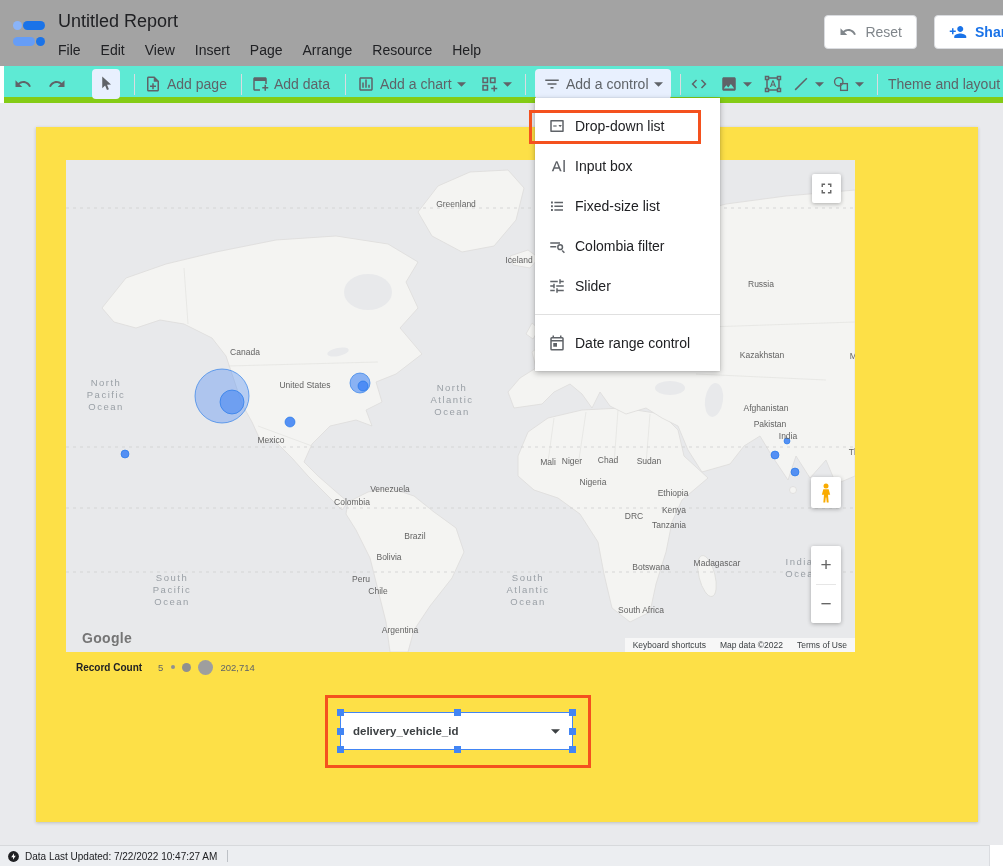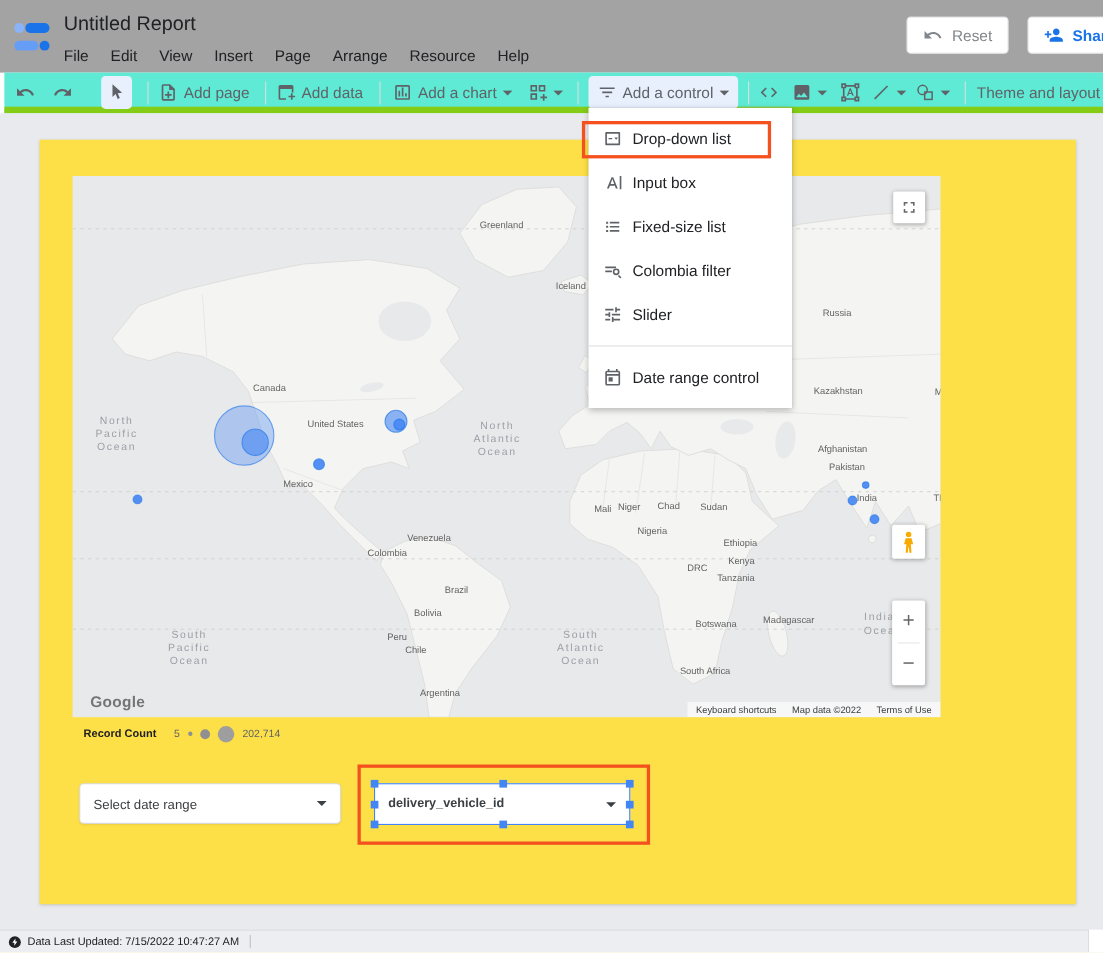--- a/index.html
+++ b/index.html
@@ -327,21 +327,21 @@
           <div class="map-label lbl-place" style="left: 608px; top: 350px;">Kenya</div>
           <div class="map-label lbl-place" style="left: 568px; top: 356px;">DRC</div>
           <div class="map-label lbl-place" style="left: 603px; top: 365px;">Tanzania</div>
           <div class="map-label lbl-place" style="left: 585px; top: 407px;">Botswana</div>
           <div class="map-label lbl-place" style="left: 637px; top: 403px; padding-left: 28px;">Madagascar</div>
           <div class="map-label lbl-place" style="left: 575px; top: 450px;">South Africa</div>
           <div class="map-label lbl-place" style="left: 695px; top: 124px;">Russia</div>
           <div class="map-label lbl-place" style="left: 696px; top: 195px;">Kazakhstan</div>
           <div class="map-label lbl-place" style="left: 700px; top: 248px;">Afghanistan</div>
           <div class="map-label lbl-place" style="left: 704px; top: 264px;">Pakistan</div>
-          <div class="map-label lbl-place" style="left: 722px; top: 292px;">India</div>
+          <div class="map-label lbl-place" style="left: 722px; top: 276px;">India</div>
           <div class="map-label lbl-place" style="left: 799px; top: 292px;">Thailand</div>
           <div class="map-label lbl-place" style="left: 801px; top: 196px;">Mongolia</div>
           <div class="map-label lbl-ocean" style="left: 40px; top: 235px;">North
 Pacific
 Ocean</div>
           <div class="map-label lbl-ocean" style="left: 386px; top: 240px;">North
 Atlantic
 Ocean</div>
           <div class="map-label lbl-ocean" style="left: 106px; top: 430px;">South
 Pacific
@@ -379,26 +379,20 @@
 
     <div class="legend">
       <span class="legend-title">Record Count</span>
       <span class="legend-min">5</span>
       <span class="dot s"></span>
       <span class="dot m"></span>
       <span class="dot l"></span>
       <span class="legend-max">202,714</span>
     </div>
 
-    <div class="date-control">
-      <span>Select date range</span>
-      <svg class="caret-dark" viewBox="0 0 10 5">
-          <path d="M0 0l5 5 5-5z"></path>
-        </svg>
-    </div>
 
     <div class="selection-highlight"></div>
 
     <div class="field-control">
       <span>delivery_vehicle_id</span>
       <svg class="caret-dark" viewBox="0 0 10 5">
           <path d="M0 0l5 5 5-5z"></path>
         </svg>
       <div class="handle h-tl"></div>
       <div class="handle h-tm"></div>
@@ -471,16 +465,16 @@
     </div>
   </div>
 
 <footer class="status-bar">
   <span class="status-icon">
     <svg viewBox="0 0 24 24">
         <circle cx="12" cy="12" r="10" fill="#202124"></circle>
         <path fill="#fff" d="M13 6l-5.2 7.2h3.4L11 18l5.2-7.2h-3.4z"></path>
       </svg>
   </span>
-  <span class="status-text">Data Last Updated: 7/15/2022 10:47:27 AM</span>
+  <span class="status-text">Data Last Updated: 7/22/2022 10:47:27 AM</span>
   <span class="status-sep"></span>
 </footer>
 <div class="scroll-corner"></div>
 
 </body></html>

